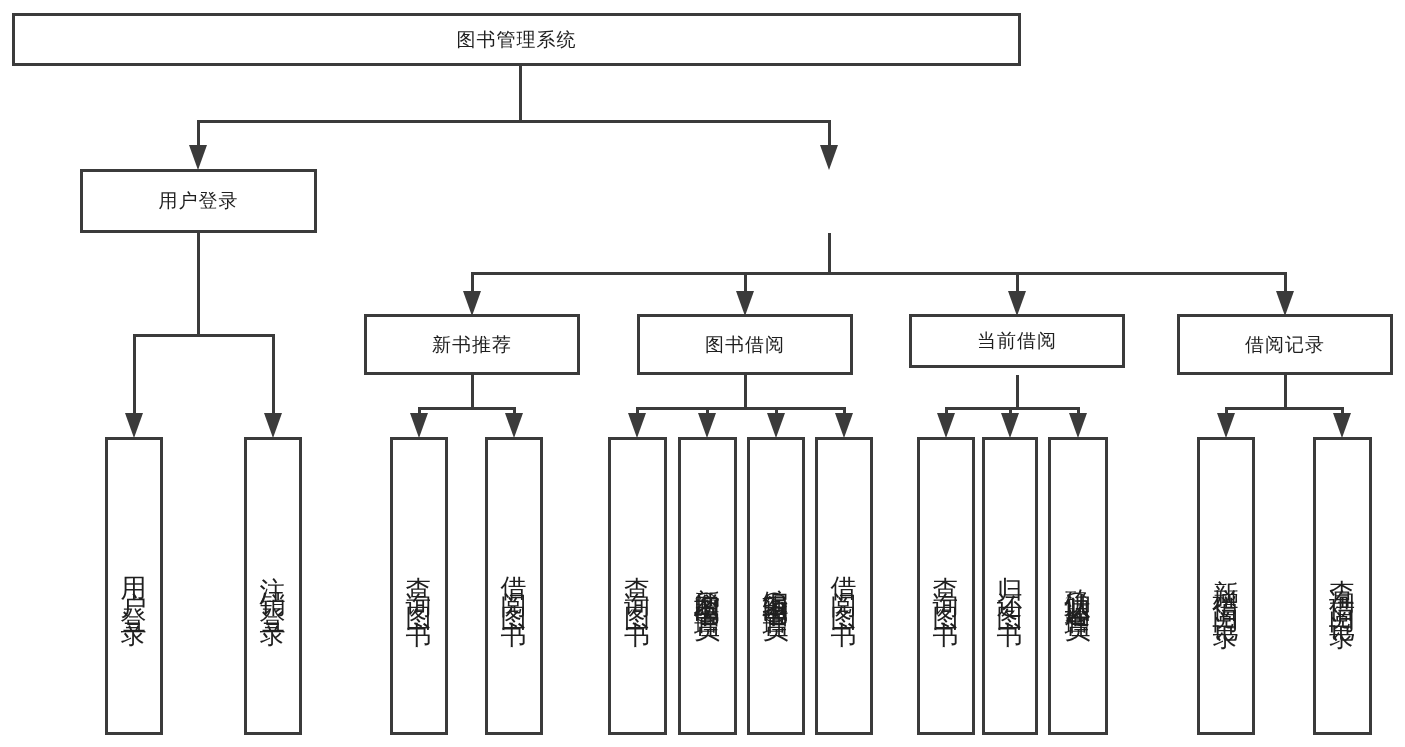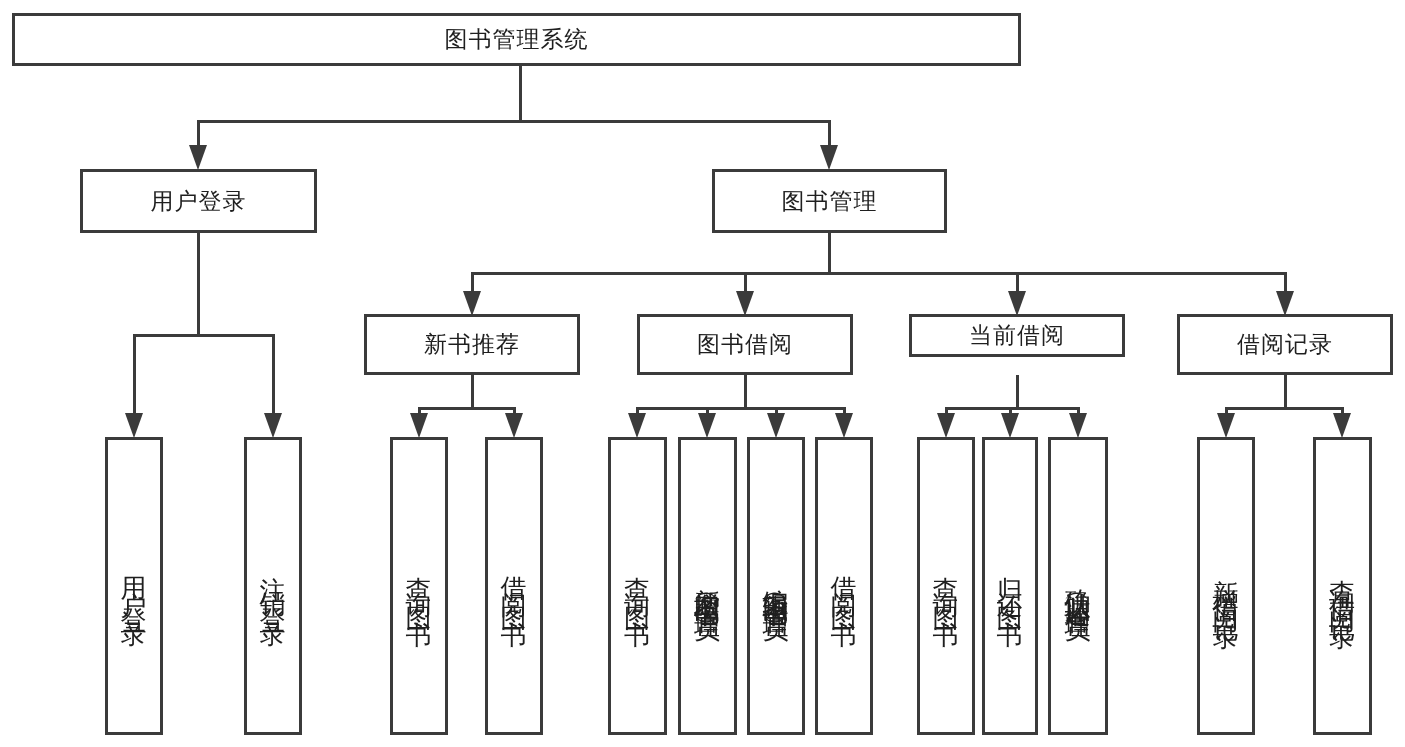--- a/index.html
+++ b/index.html
@@ -12,21 +12,21 @@
   }
   .box{
     position:absolute;
     box-sizing:border-box;
     border:3px solid #3b3b3b;
     background:#ffffff;
     display:flex;align-items:center;justify-content:center;
     color:#1f1f1f;
   }
   .box .lbl{
-    font-size:23px;
+    font-size:19px;
     letter-spacing:1px;
     white-space:nowrap;
   }
   .box .vlbl{
     writing-mode:vertical-rl;
     text-orientation:mixed;
     font-size:26px;
     line-height:1;
     white-space:nowrap;
   }
@@ -57,31 +57,28 @@
 
 <div class="canvas">
 
   <div class="box" style="left:12px;top:13px;width:1009px;height:53px">
     <span class="lbl">图书管理系统</span>
   </div>
 
   <div class="box" style="left:80px;top:169px;width:237px;height:64px">
     <span class="lbl">用户登录</span>
   </div>
-  <div class="box" style="left:712px;top:169px;width:235px;height:64px">
-    <span class="lbl">图书管理</span>
-  </div>
 
   <div class="box" style="left:637px;top:314px;width:216px;height:61px">
     <span class="lbl">图书借阅</span>
   </div>
   <div class="box" style="left:364px;top:314px;width:216px;height:61px">
     <span class="lbl">新书推荐</span>
   </div>
-  <div class="box" style="left:909px;top:314px;width:216px;height:43px">
+  <div class="box" style="left:909px;top:314px;width:216px;height:54px">
     <span class="lbl">当前借阅</span>
   </div>
   <div class="box" style="left:1177px;top:314px;width:216px;height:61px">
     <span class="lbl">借阅记录</span>
   </div>
 
   <div class="box" style="left:105px;top:437px;width:58px;height:298px">
     <span class="vlbl sp4">用户登录</span>
   </div>
   <div class="box" style="left:244px;top:437px;width:58px;height:298px">

